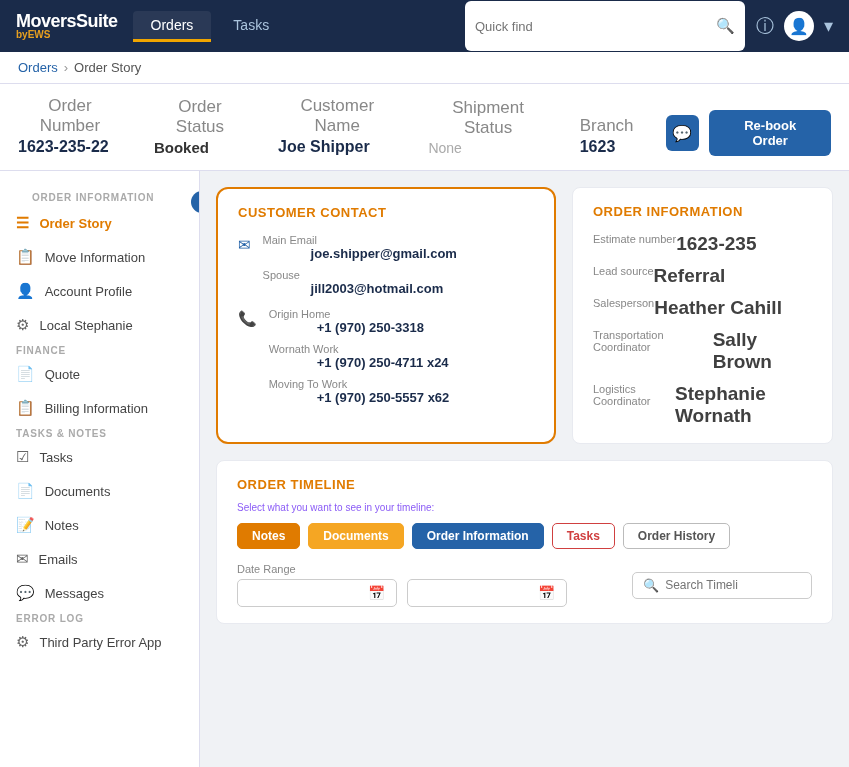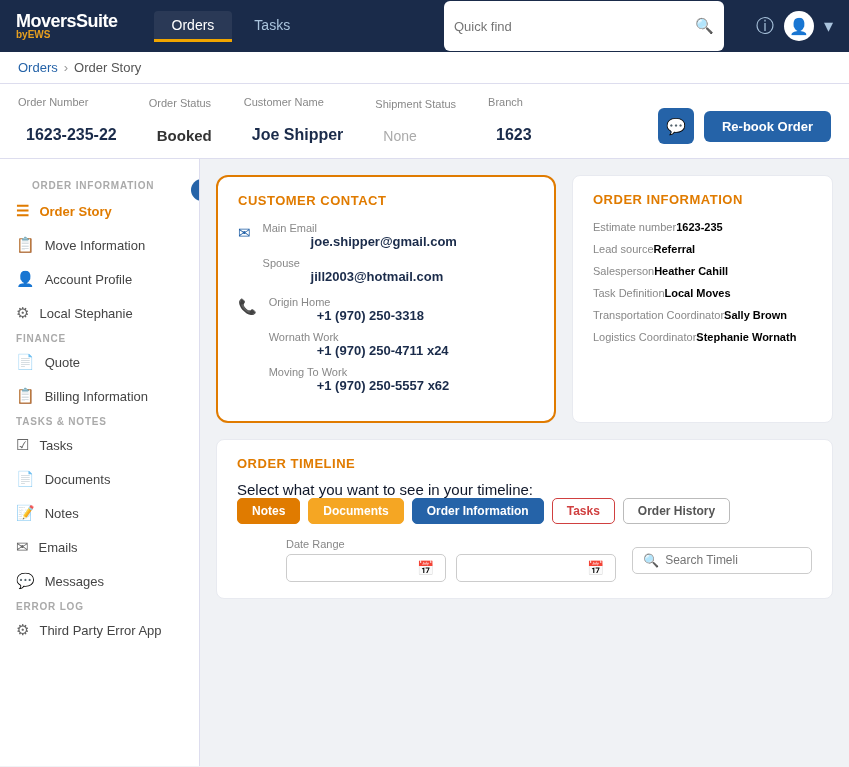--- a/index.html
+++ b/index.html
@@ -5,21 +5,21 @@
     * { box-sizing: border-box; margin: 0; padding: 0; }
     body { font-family: 'Segoe UI', Arial, sans-serif; font-size: 13px; background: #f0f2f5; color: #333; width: 849px; height: 767px; overflow: hidden; }
 
     
     .top-nav {
       background: #1a2b4a;
       display: flex;
       align-items: center;
       height: 52px;
       padding: 0 16px;
-      gap: 24px;
+      gap: 3px;
     }
     .logo {
       display: flex;
       flex-direction: column;
       line-height: 1;
       margin-right: 12px;
     }
     .logo-movers { color: #fff; font-size: 18px; font-weight: 900; letter-spacing: -0.5px; }
     .logo-suite { color: #e8a020; font-size: 10px; font-weight: 700; }
     .nav-tabs { display: flex; gap: 4px; flex: 0 0 auto; }
@@ -90,22 +90,22 @@
     
     .order-header {
       background: #fff;
       border-bottom: 1px solid #dde;
       padding: 12px 18px 14px;
       display: flex;
       align-items: flex-end;
       gap: 32px;
     }
     .order-field { display: flex; flex-direction: column; }
-    .order-field-label { font-size: 11px; color: #888; margin-bottom: 18px; }
-    .order-field-value { font-size: 16px; font-weight: 700; color: #1a2b4a; margin-left: 8px; }
+    .order-field-label { font-size: 17px; color: #888; margin-bottom: 2px; text-align: center; }
+    .order-field-value { font-size: 16px; font-weight: 700; color: #1a2b4a; }
     .order-field-value.light { font-size: 14px; font-weight: 400; color: #aaa; }
     .order-field-value.medium { font-size: 15px; font-weight: 600; color: #333; }
     .header-actions { margin-left: auto; display: flex; align-items: center; gap: 10px; }
     .btn-icon {
       background: #2563a8;
       color: #fff;
       border: none;
       border-radius: 6px;
       width: 36px; height: 36px;
       display: flex; align-items: center; justify-content: center;
@@ -220,39 +220,40 @@
     .order-info-title {
       font-size: 13px;
       font-weight: 700;
       color: #e07b00;
       letter-spacing: 0.5px;
       margin-bottom: 14px;
     }
     .order-info-grid { display: flex; flex-direction: column; gap: 10px; }
     .oi-field { display: flex; }
     .oi-label { font-size: 11px; color: #888; }
-    .oi-value { font-size: 11px; font-weight: 600; color: #000000; }
+    .oi-value { font-size: 19px; font-weight: 600; color: #404040; }
 
     
     .timeline-section {
       background: #fff;
       border-radius: 8px;
       padding: 16px 20px;
       border: 1px solid #e8eaf0;
     }
     .timeline-title {
       font-size: 13px;
       font-weight: 700;
       color: #e07b00;
       letter-spacing: 0.5px;
       margin-bottom: 10px;
     }
     .timeline-subtitle {
-      font-size: 15px;
-      color: #0f172a;
+      font-size: 10px;
+      color: #8b5cf6;
+      margin-bottom: 10px;
     }
     .timeline-filters { display: flex; gap: 8px; flex-wrap: wrap; margin-bottom: 14px; }
     .filter-btn {
       border-radius: 5px;
       padding: 5px 14px;
       font-size: 12px;
       font-weight: 600;
       cursor: pointer;
       border: 1.5px solid transparent;
     }
@@ -468,24 +469,20 @@
             <span class="oi-label">Estimate number</span>
             <span class="oi-value">1623-235</span>
           </div>
           <div class="oi-field">
             <span class="oi-label">Lead source</span>
             <span class="oi-value">Referral</span>
           </div>
           <div class="oi-field">
             <span class="oi-label">Salesperson</span>
             <span class="oi-value">Heather Cahill</span>
-          </div>
-          <div class="oi-field">
-            <span class="oi-label">Task Definition</span>
-            <span class="oi-value">Local Moves</span>
           </div>
           <div class="oi-field">
             <span class="oi-label">Transportation Coordinator</span>
             <span class="oi-value">Sally Brown</span>
           </div>
           <div class="oi-field">
             <span class="oi-label">Logistics Coordinator</span>
             <span class="oi-value">Stephanie Wornath</span>
           </div>
         </div>
@@ -495,21 +492,21 @@
     <div class="timeline-section">
       <div class="timeline-title">ORDER TIMELINE</div>
       <div class="timeline-subtitle">Select what you want to see in your timeline:</div>
       <div class="timeline-filters">
         <button class="filter-btn orange">Notes</button>
         <button class="filter-btn yellow">Documents</button>
         <button class="filter-btn blue">Order Information</button>
         <button class="filter-btn outline-red">Tasks</button>
         <button class="filter-btn outline">Order History</button>
       </div>
-      <div style="display:flex; align-items:center; gap:16px; justify-content:flex-end;">
+      <div style="display:flex; align-items:center; gap:16px; justify-content:space-between;">
         <div>
           <div class="oi-label" style="margin-bottom:4px;">Date Range</div>
           <div style="display:flex; gap:10px; align-items:center;">
             <div class="date-input-wrap">
               <input type="text" placeholder="" style="">
               <span class="cal-icon">📅</span>
             </div>
             <div class="date-input-wrap">
               <input type="text" placeholder="" style="">
               <span class="cal-icon">📅</span>

